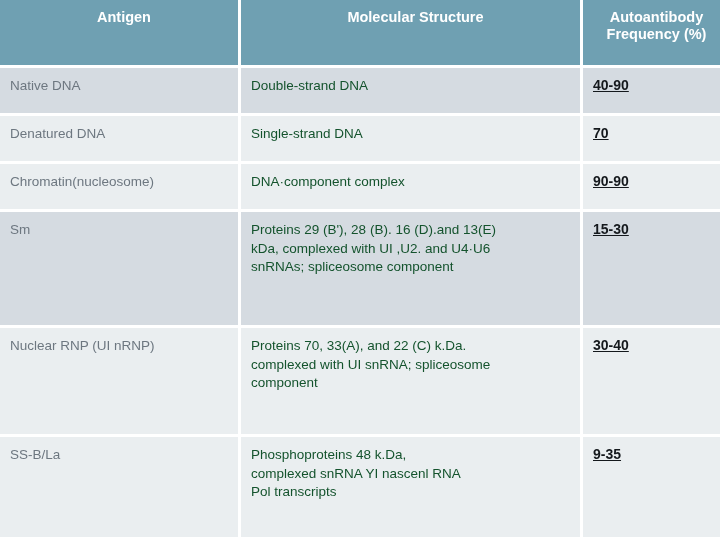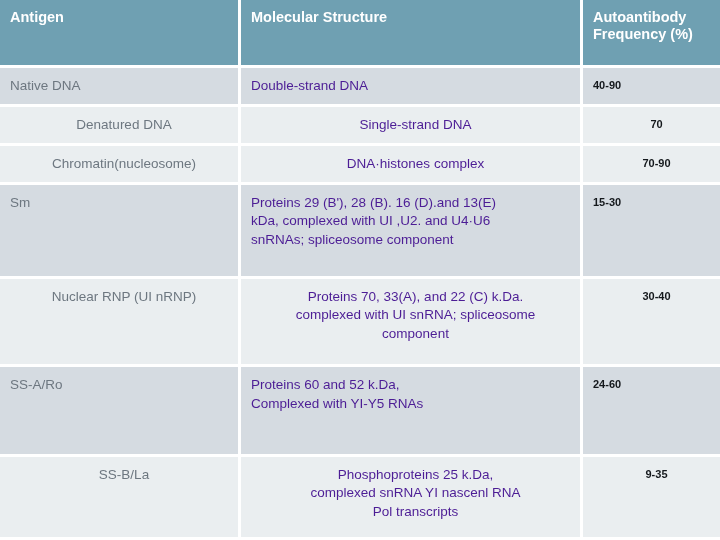--- a/index.html
+++ b/index.html
@@ -40,46 +40,47 @@
     border-right: none;
   }
 
   
   thead th {
     background: #6fa0b2;
     color: #ffffff;
     font-weight: bold;
     font-size: 14.5px;
     line-height: 17px;
-    text-align: left;
+    text-align: center;
     height: 50px;
     padding-top: 8px;
   }
 
   
   tbody tr.alt-dark td { background: #d5dbe1; margin-left: 44px; }
-  tbody tr.alt-light td { background: #eaeef0; text-align: center; }
+  tbody tr.alt-light td { background: #eaeef0; }
 
   td.col-antigen {
     color: #6d7780;
     font-size: 13.5px;
     line-height: 17px;
     font-weight: normal;
   }
   td.col-structure {
-    color: #4c1d95;
+    color: #14532d;
     font-size: 13.5px;
     line-height: 18.5px;
     font-weight: normal;
   }
   td.col-freq {
     color: #14181c;
-    font-size: 11px;
+    font-size: 14px;
     line-height: 17px;
     font-weight: bold;
+    text-decoration: underline;
   }
 
   .line { display: block; }
 </style>
 </head>
 <body>
 
 <table id="antigen-table">
   <colgroup>
     <col class="c1">
@@ -107,53 +108,45 @@
       <tr class="alt-light" style="height: 31px;">
         <td class="col-antigen">Denatured DNA</td>
         <td class="col-structure">
           <span class="line">Single-strand DNA</span>
         </td>
         <td class="col-freq">70</td>
       </tr>
       <tr class="alt-light" style="height: 31px;">
         <td class="col-antigen">Chromatin(nucleosome)</td>
         <td class="col-structure">
-          <span class="line">DNA·histones complex</span>
+          <span class="line">DNA·component complex</span>
         </td>
-        <td class="col-freq">70-90</td>
+        <td class="col-freq">90-90</td>
       </tr>
       <tr class="alt-dark" style="height: 88px;">
         <td class="col-antigen">Sm</td>
         <td class="col-structure">
           <span class="line">Proteins 29 (B'), 28 (B). 16 (D).and 13(E)</span>
           <span class="line">kDa, complexed with UI ,U2. and U4·U6</span>
           <span class="line">snRNAs; spliceosome component</span>
         </td>
         <td class="col-freq">15-30</td>
       </tr>
       <tr class="alt-light" style="height: 83px; border-radius: 29px;">
         <td class="col-antigen">Nuclear RNP (UI nRNP)</td>
         <td class="col-structure">
           <span class="line">Proteins 70, 33(A), and 22 (C) k.Da.</span>
           <span class="line">complexed with UI snRNA; spliceosome</span>
           <span class="line">component</span>
         </td>
         <td class="col-freq">30-40</td>
       </tr>
-      <tr class="alt-dark" style="height: 84px;">
-        <td class="col-antigen">SS-A/Ro</td>
-        <td class="col-structure">
-          <span class="line">Proteins 60 and 52 k.Da,</span>
-          <span class="line">Complexed with YI-Y5 RNAs</span>
-        </td>
-        <td class="col-freq">24-60</td>
-      </tr>
       <tr class="alt-light" style="height: 78px;">
         <td class="col-antigen">SS-B/La</td>
         <td class="col-structure">
-          <span class="line">Phosphoproteins 25 k.Da,</span>
+          <span class="line">Phosphoproteins 48 k.Da,</span>
           <span class="line">complexed snRNA YI nascenl RNA</span>
           <span class="line">Pol transcripts</span>
         </td>
         <td class="col-freq">9-35</td>
       </tr>
     </tbody>
 </table>
 
 </body></html>

